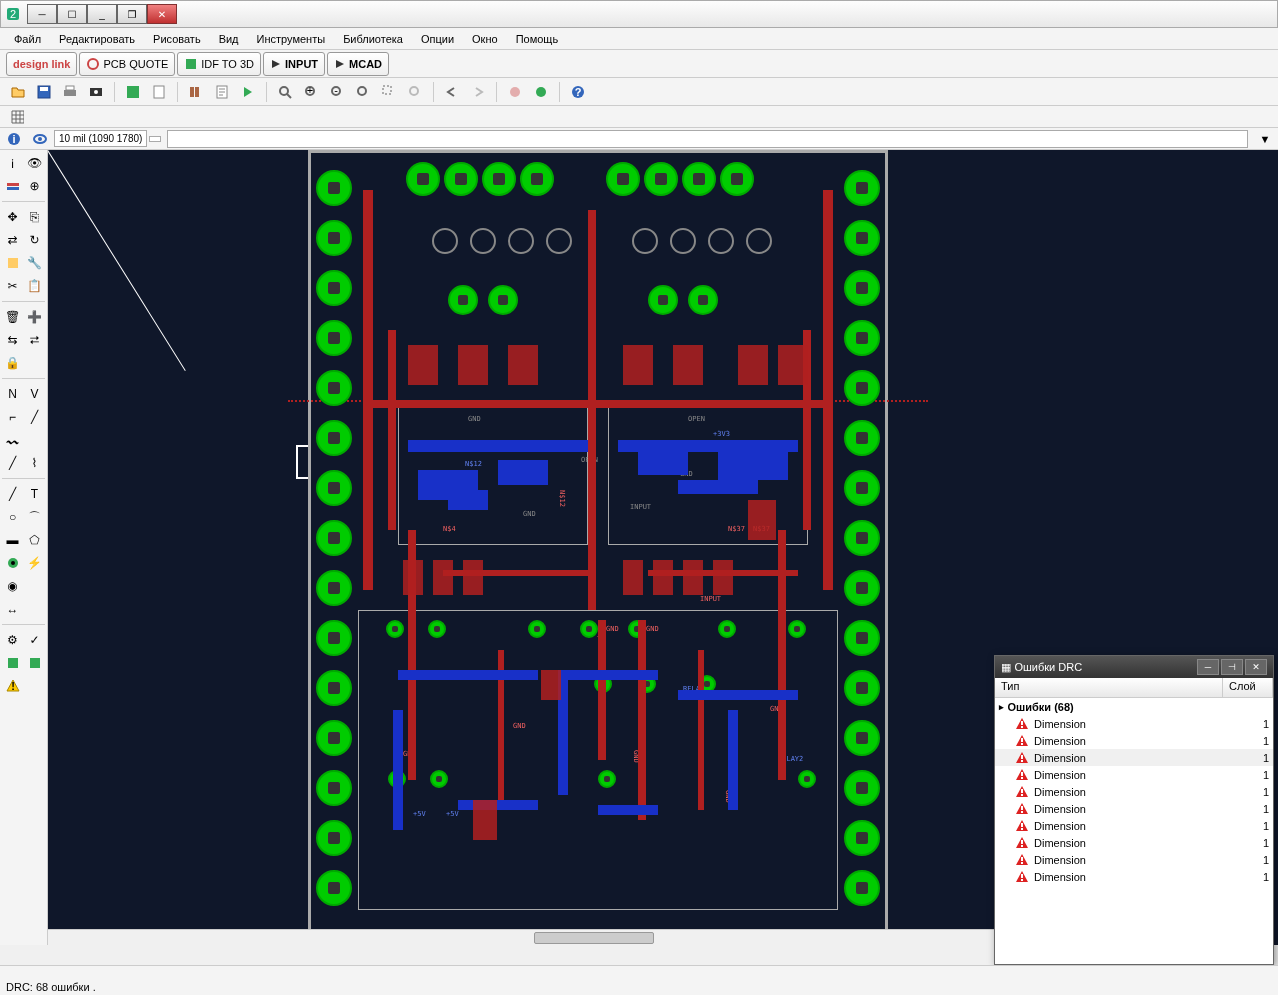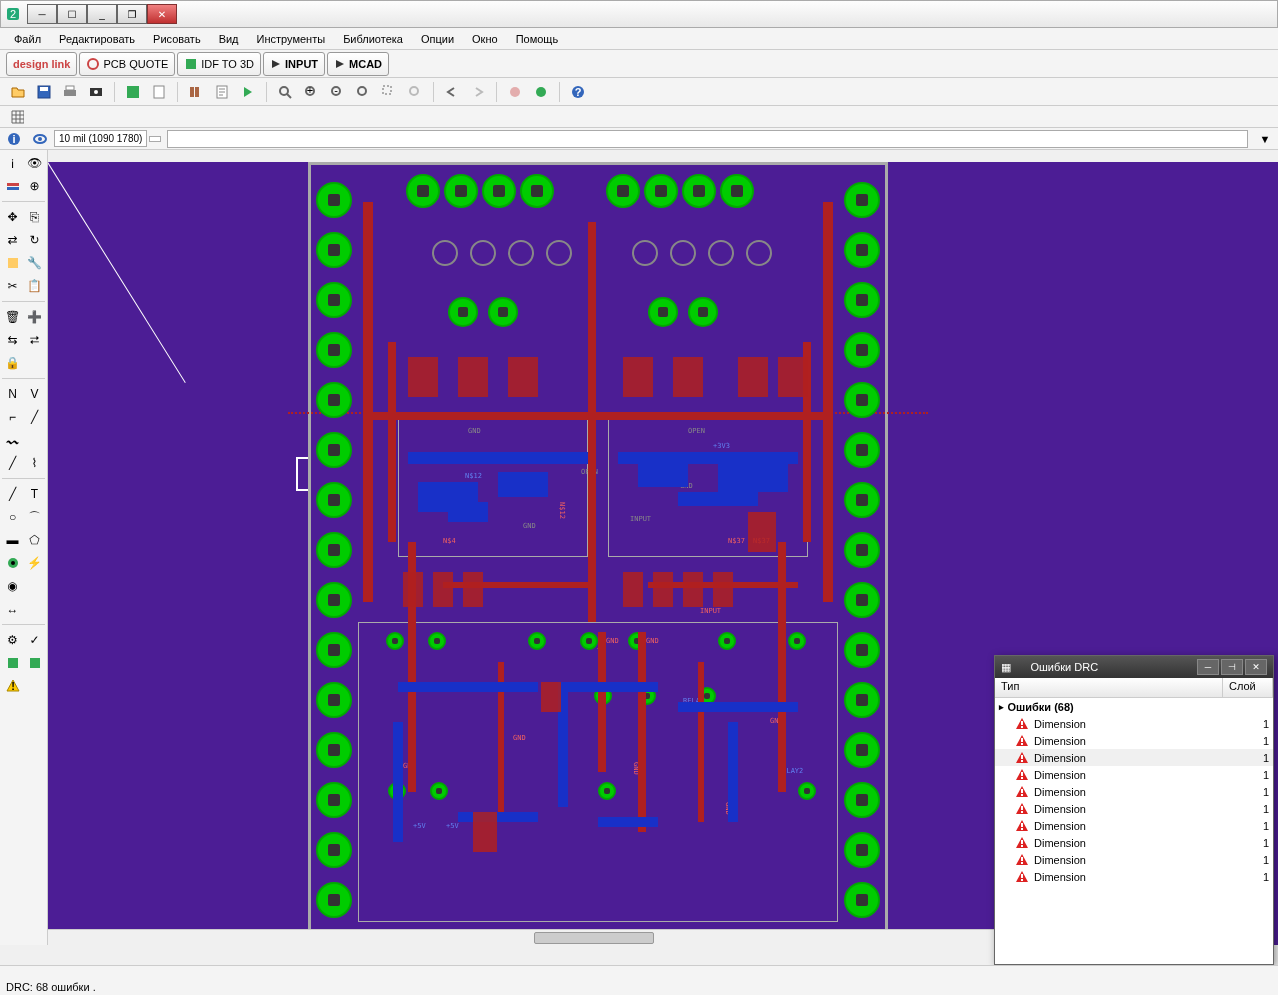--- a/index.html
+++ b/index.html
@@ -33,40 +33,40 @@
 .coordbox { border:1px solid #aaa; background:#fff; padding:2px 4px; font-size:10px; }
 .cmdinput { flex:1; border:1px solid #aaa; background:#fff; height:18px; margin:0 4px; padding:0 4px; }
 
 
 .mainarea { position:absolute; top:150px; left:0; right:0; bottom:50px; display:flex; }
 .lefttools { width:48px; background:#f4f4f4; border-right:1px solid #ccc; display:flex; flex-direction:column; padding:2px; gap:1px; }
 .ltrow { display:flex; gap:1px; }
 .ltbtn { width:22px; height:22px; border:1px solid transparent; display:flex; align-items:center; justify-content:center; cursor:pointer; font-size:12px; border-radius:2px; }
 .lthr { height:1px; background:#ccc; margin:3px 0; }
 
-.canvas { flex:1; background:#4c1d95; position:relative; overflow:hidden;margin-top:12px; }
+.canvas { flex:1; background:#0f172a; position:relative; overflow:hidden; }
 .pcb { position:absolute; top:0; left:250px; width:620px; height:100%; }
 .pad { position:absolute; border-radius:50%; background:#0c0; border:2px solid #0a0; }
 .pad::after { content:''; position:absolute; inset:30%; background:#333; border-radius:2px; }
 .drill { position:absolute; border-radius:50%; border:2px solid #888; background:transparent; }
 .trace-r { position:absolute; background:#b02020; }
 .trace-b { position:absolute; background:#1830c8; }
 .silk { position:absolute; border:1px solid #aaa; }
 .txt { position:absolute; font-size:7px; color:#888; font-family:monospace; }
 .txt.r { color:#f06060; }
 .txt.b { color:#6080f0; }
 .cursor-line { position:absolute; background:#fff; pointer-events:none; }
 
 .hscroll { position:absolute; left:48px; right:16px; bottom:0; height:16px; background:#f0f0f0; border-top:1px solid #ccc; display:flex; align-items:center; }
 .hscroll .thumb { position:absolute; left:40%; width:120px; height:12px; background:#ccc; border:1px solid #999; border-radius:2px; }
 
 
 .drcwin { position:absolute; right:4px; bottom:30px; width:280px; height:310px; background:#f4f4f4; border:1px solid #666; box-shadow:2px 2px 8px rgba(0,0,0,.4); display:flex; flex-direction:column; }
 .drcwin .drctitle { height:22px; background:linear-gradient(#555,#333); color:#fff; display:flex; align-items:center; padding:0 6px; font-size:11px; }
-.drcwin .drctitle .t { flex:1;margin-left:16px; }
+.drcwin .drctitle .t { flex:1; }
 .drcwin .drctitle .wb { width:22px; height:16px; background:#666; border:1px solid #888; margin-left:2px; display:flex; align-items:center; justify-content:center; font-size:9px; cursor:pointer; }
 .drcwin .drcbody { flex:1; display:flex; flex-direction:column; }
 .drcwin .drchdr { height:20px; background:linear-gradient(#fff,#e8e8e8); border-bottom:1px solid #ccc; display:flex; }
 .drcwin .drchdr .col { border-right:1px solid #ccc; padding:2px 6px; font-size:11px; }
 .drcwin .drchdr .col.type { flex:1; }
 .drcwin .drchdr .col.layer { width:50px; }
 .drcwin .drclist { flex:1; background:#fff; overflow-y:scroll; }
 .drcwin .drcitem { display:flex; align-items:center; height:17px; padding-left:5px; }
 .drcwin .drcitem.root { padding-left:4px; font-weight:bold; }
 .drcwin .drcitem.root::before { content:'▸'; margin-right:4px; font-size:9px; }

